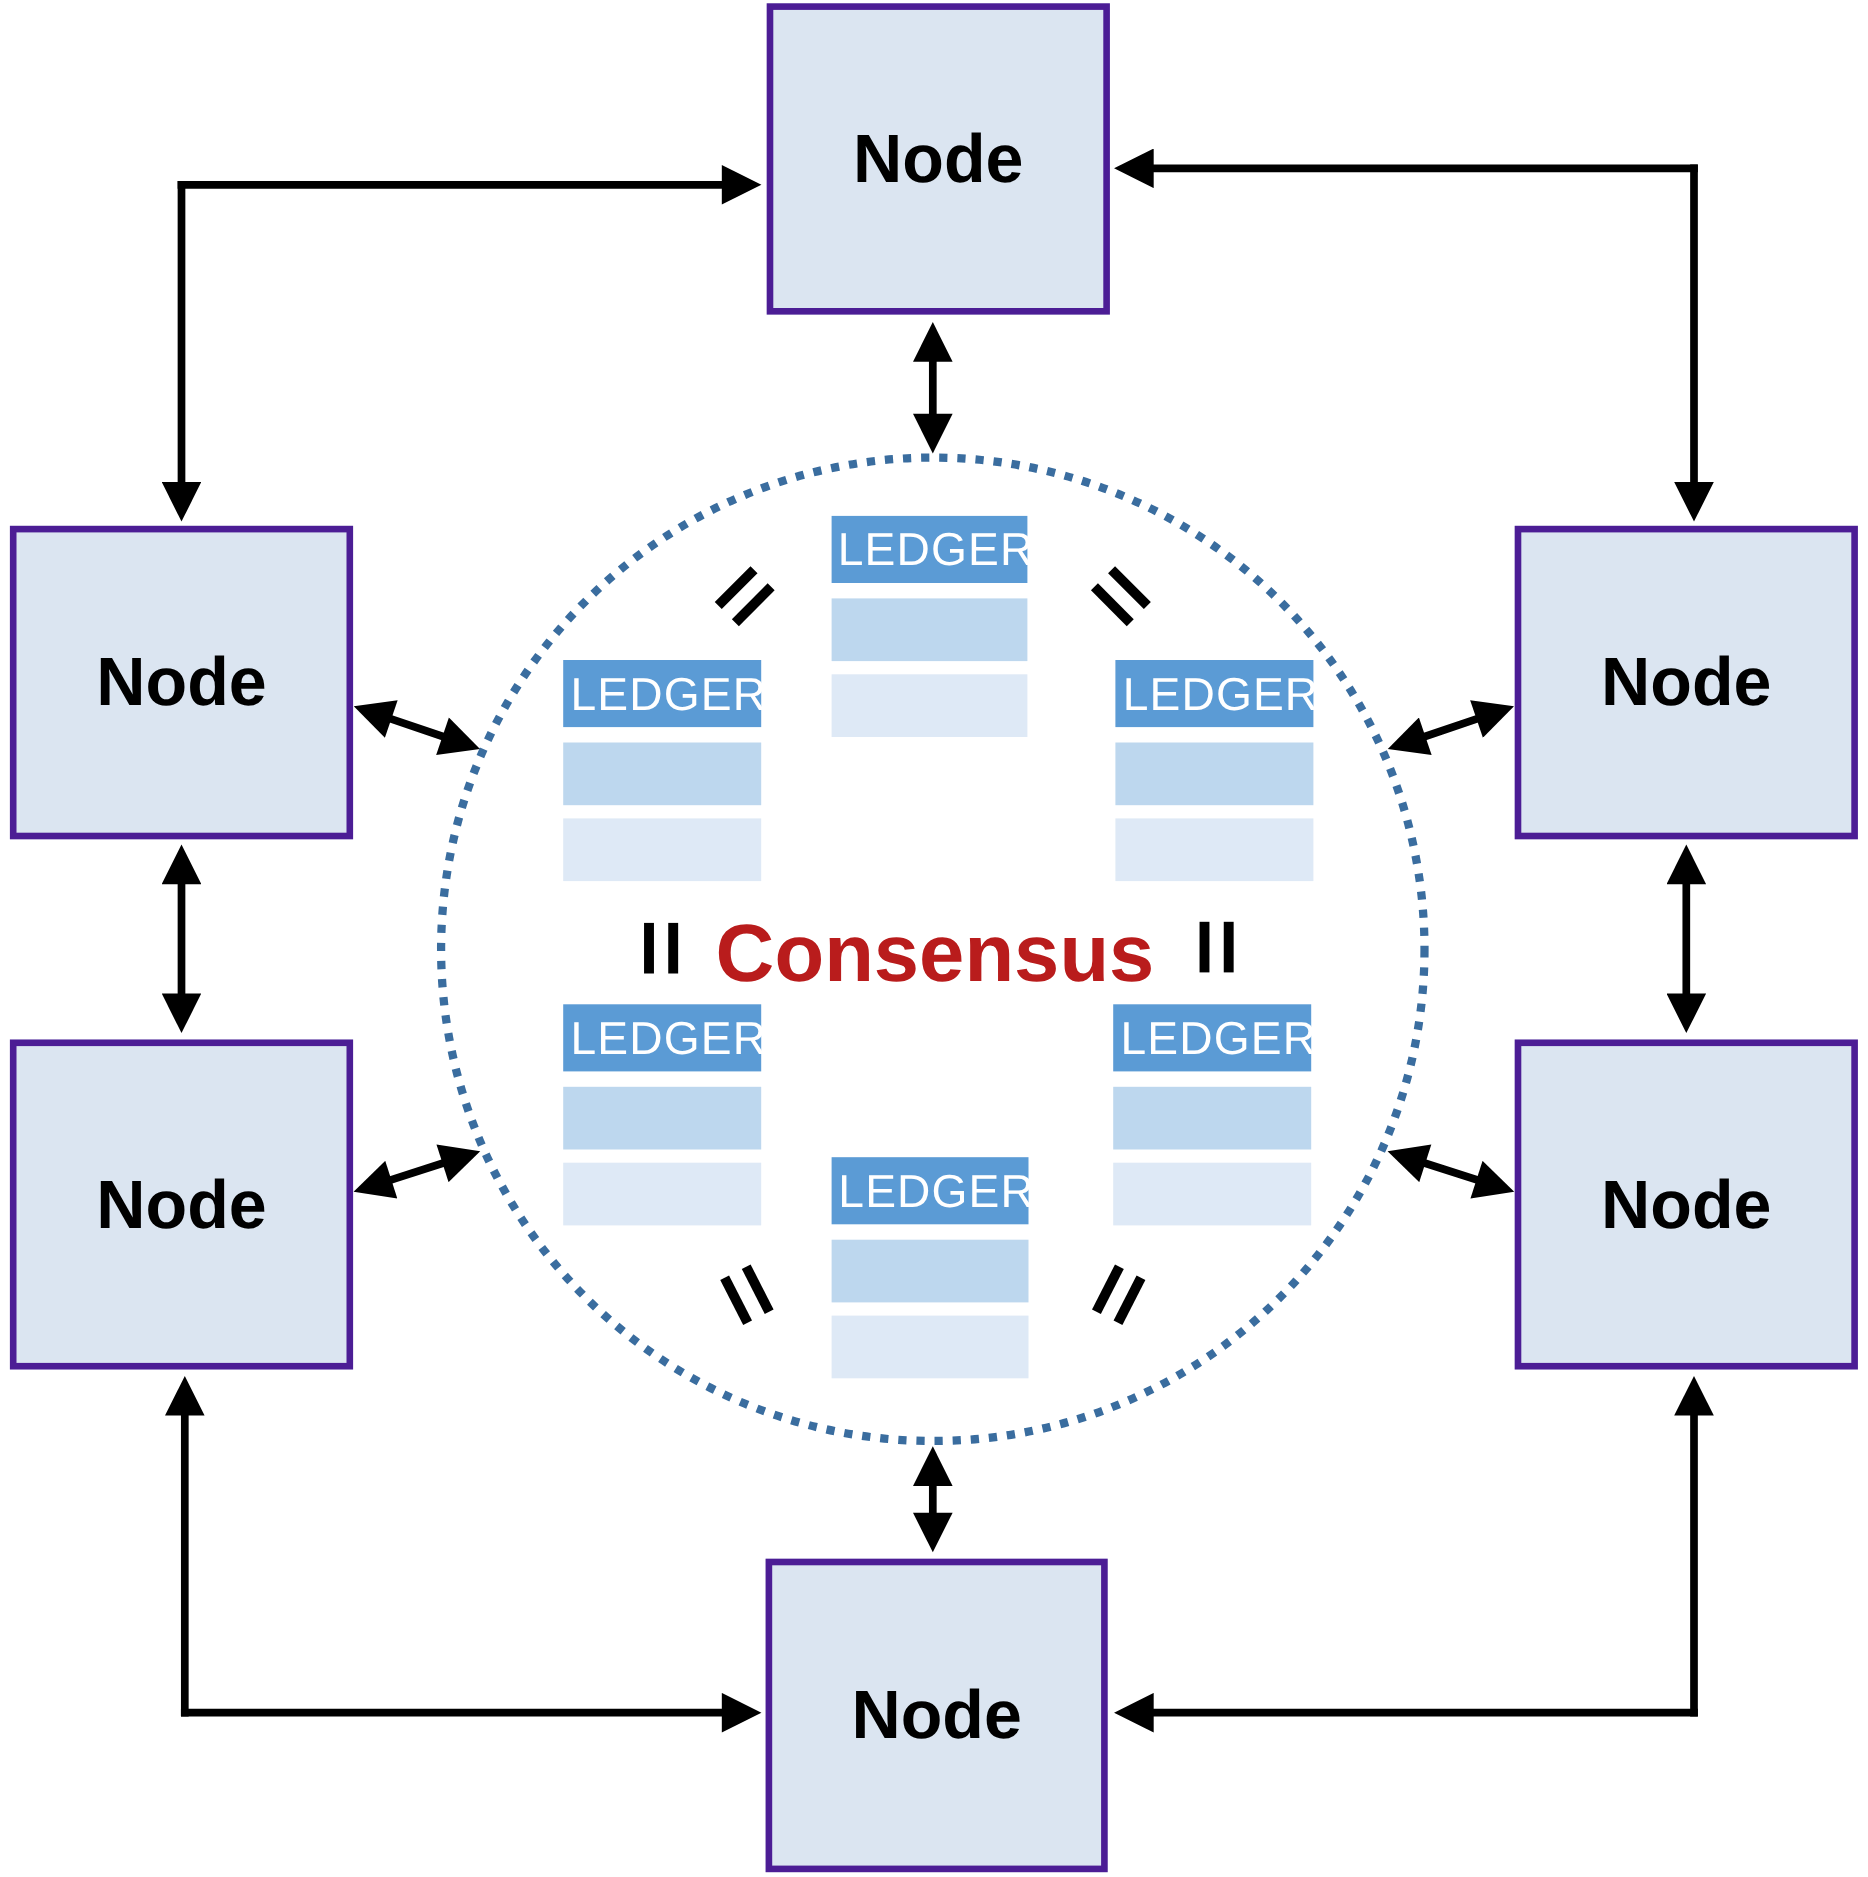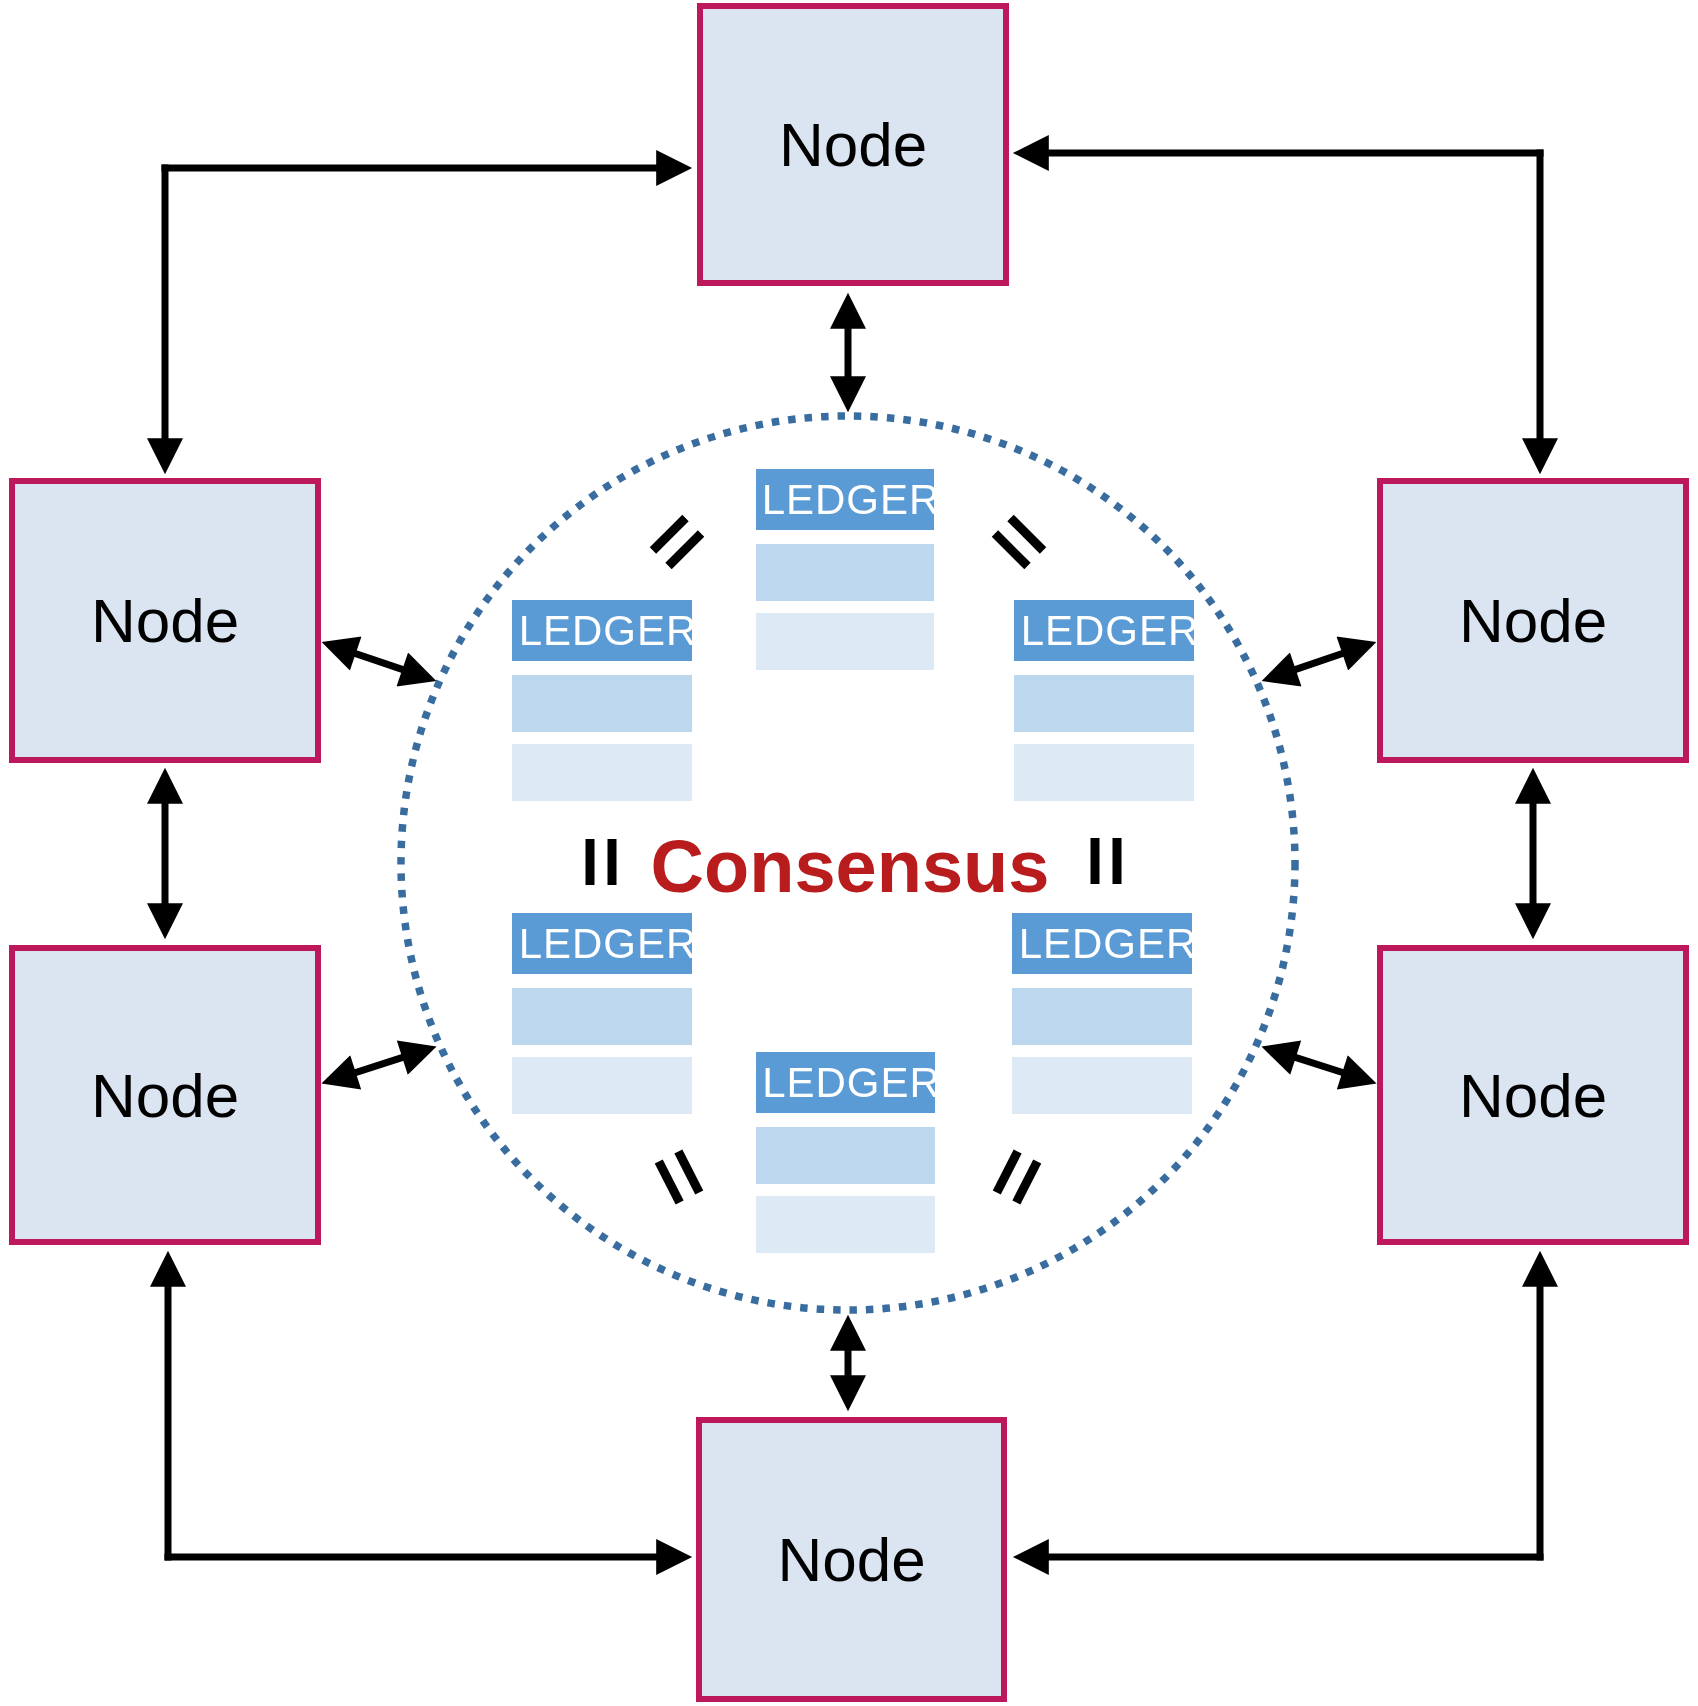--- a/index.html
+++ b/index.html
@@ -4,23 +4,23 @@
 <style>
   html,body { margin:0; padding:0; background:#ffffff; }
   .canvas {
     position:relative; width:1698px; height:1706px; background:#ffffff;
     font-family:"Liberation Sans", sans-serif; overflow:hidden;
   }
   svg.connections { position:absolute; left:0; top:0; width:1698px; height:1706px; }
 
   .node {
     position:absolute; box-sizing:border-box;
-    background:#dbe5f1; border:6px solid #be185d;
+    background:#dbe5f1; border:6px solid #4c1d95;
     display:flex; align-items:center; justify-content:center;
-    font-weight:normal; font-size:62px; color:#000;
+    font-weight:bold; font-size:62px; color:#000;
   }
   #node-top    { left:697px;  top:3px;    width:312px; height:283px; }
   #node-ul     { left:9px;    top:478px;  width:312px; height:285px; }
   #node-ur     { left:1377px; top:478px;  width:312px; height:285px; }
   #node-ll     { left:9px;    top:945px;  width:312px; height:300px; }
   #node-lr     { left:1377px; top:945px;  width:312px; height:300px; }
   #node-bottom { left:696px;  top:1417px; width:311px; height:285px; }
 
   .ledger { position:absolute; }
   .ledger .hdr {

